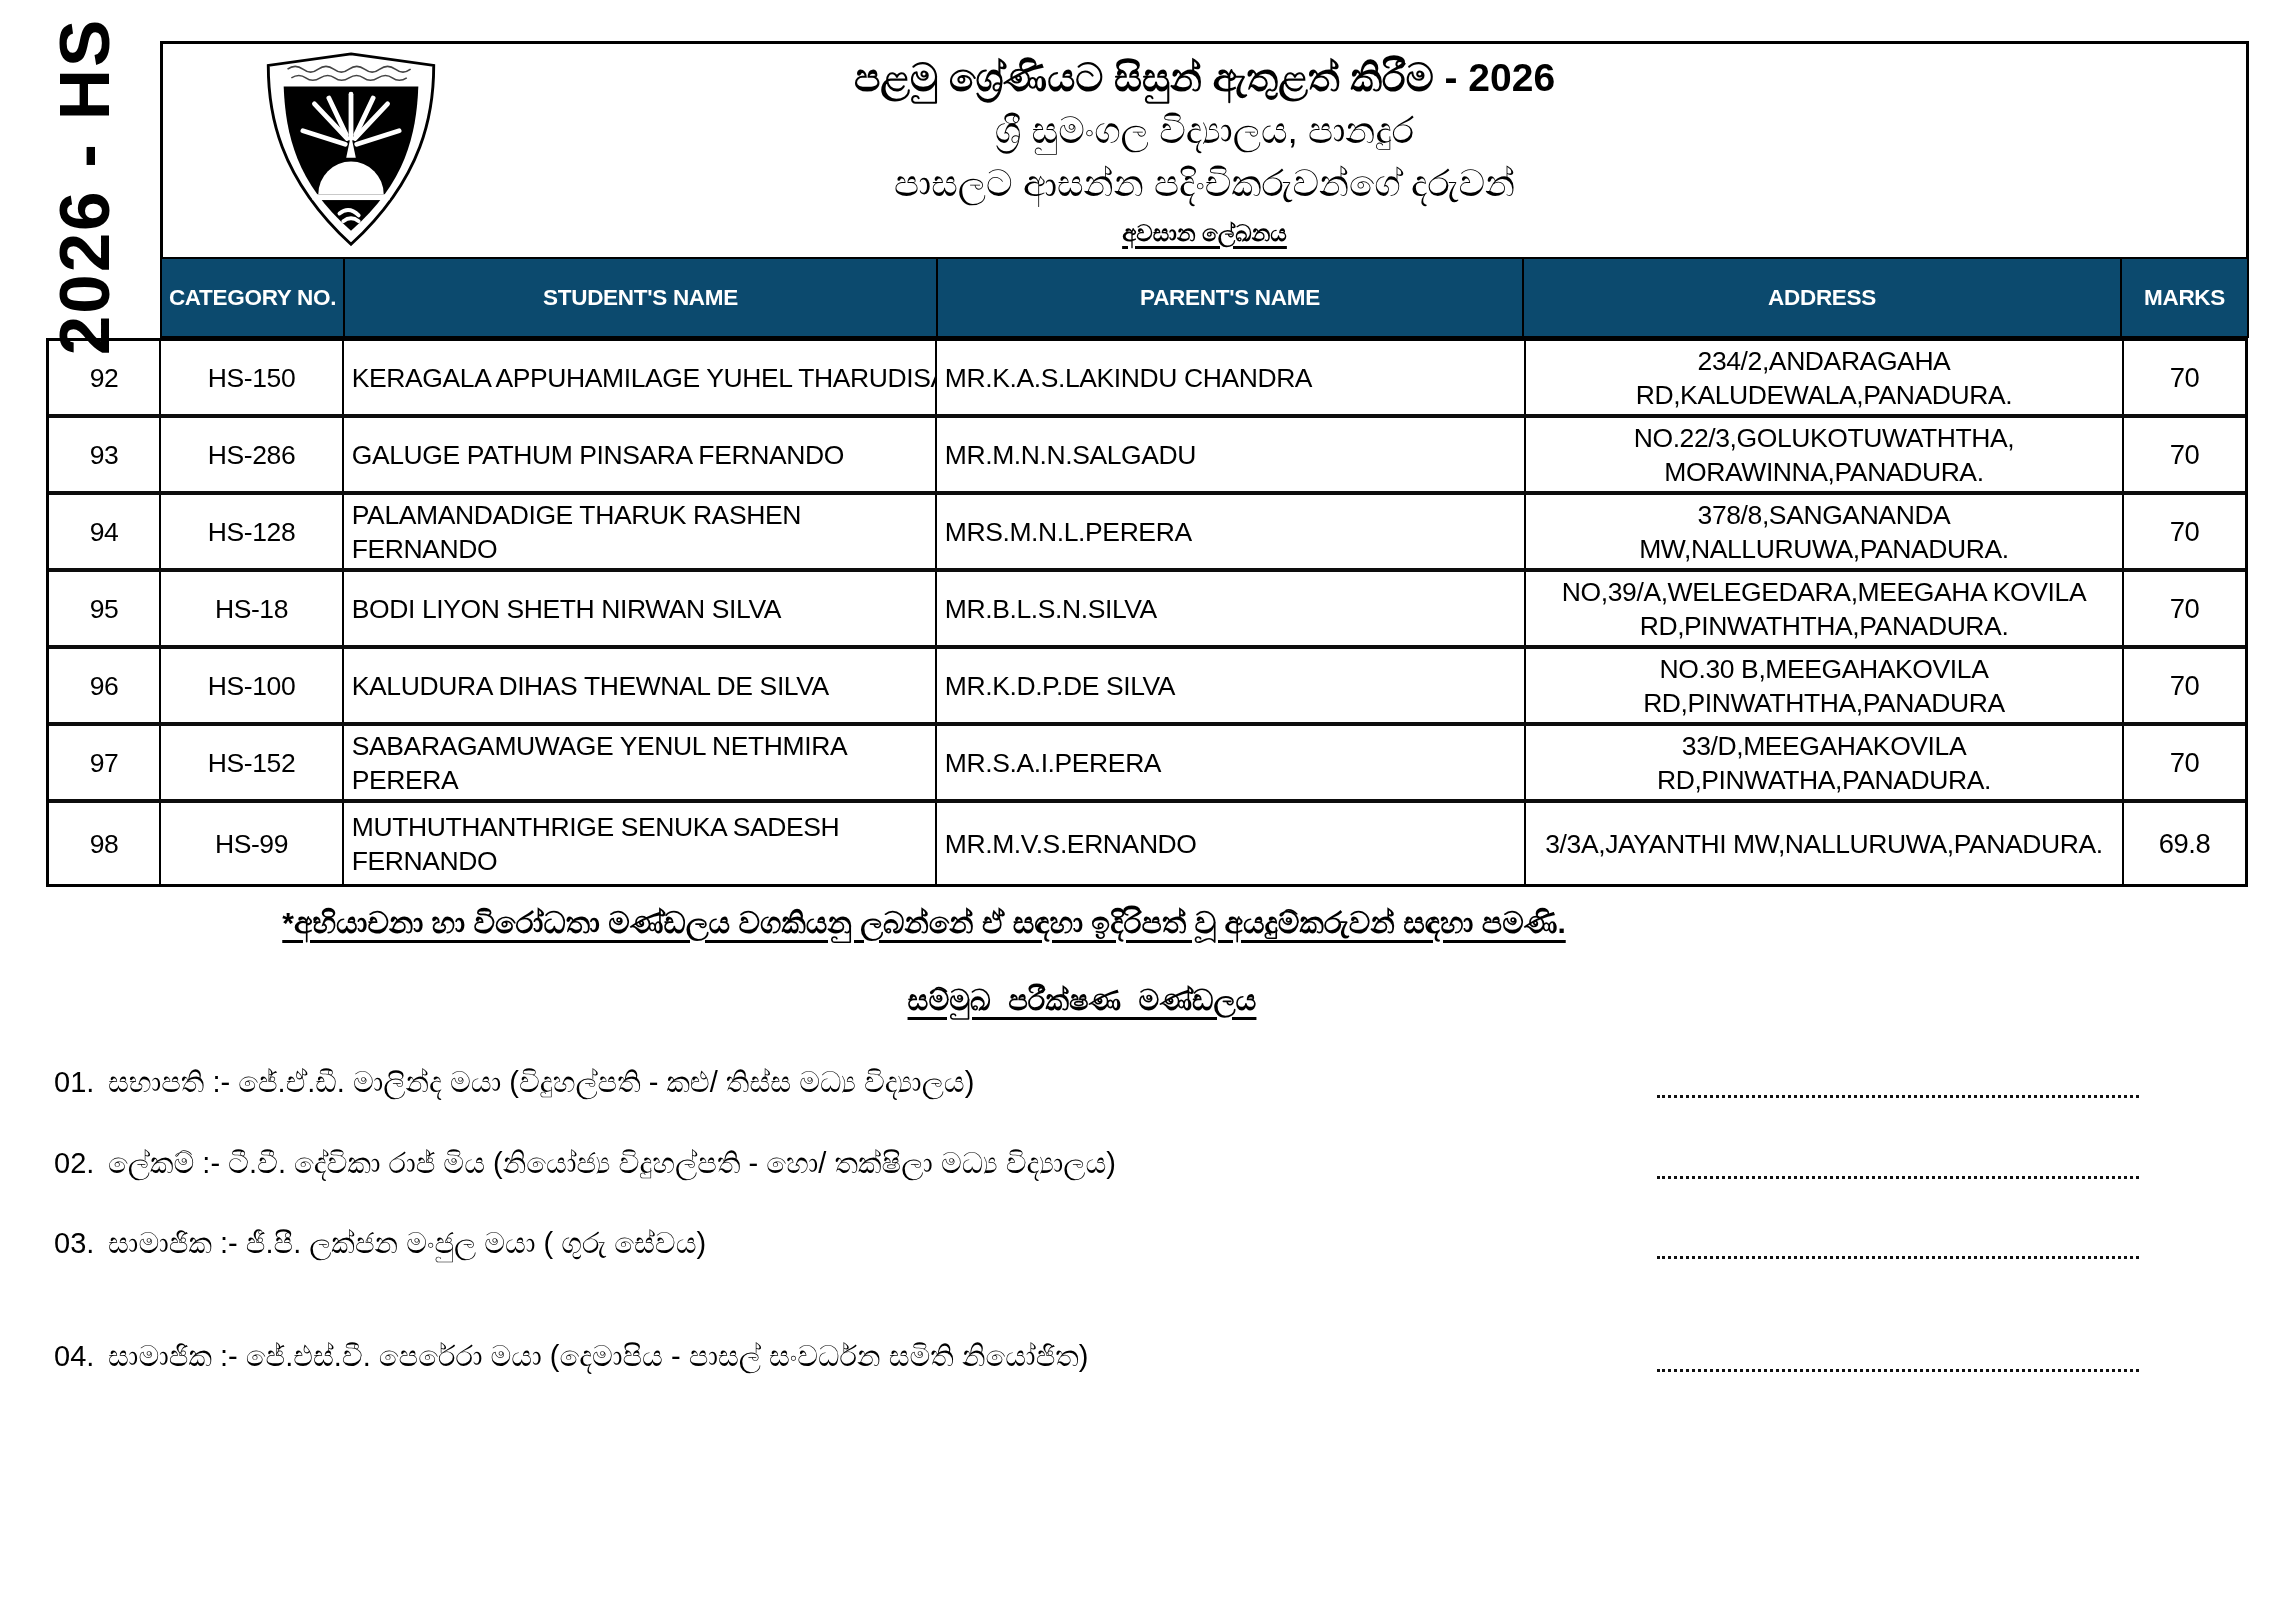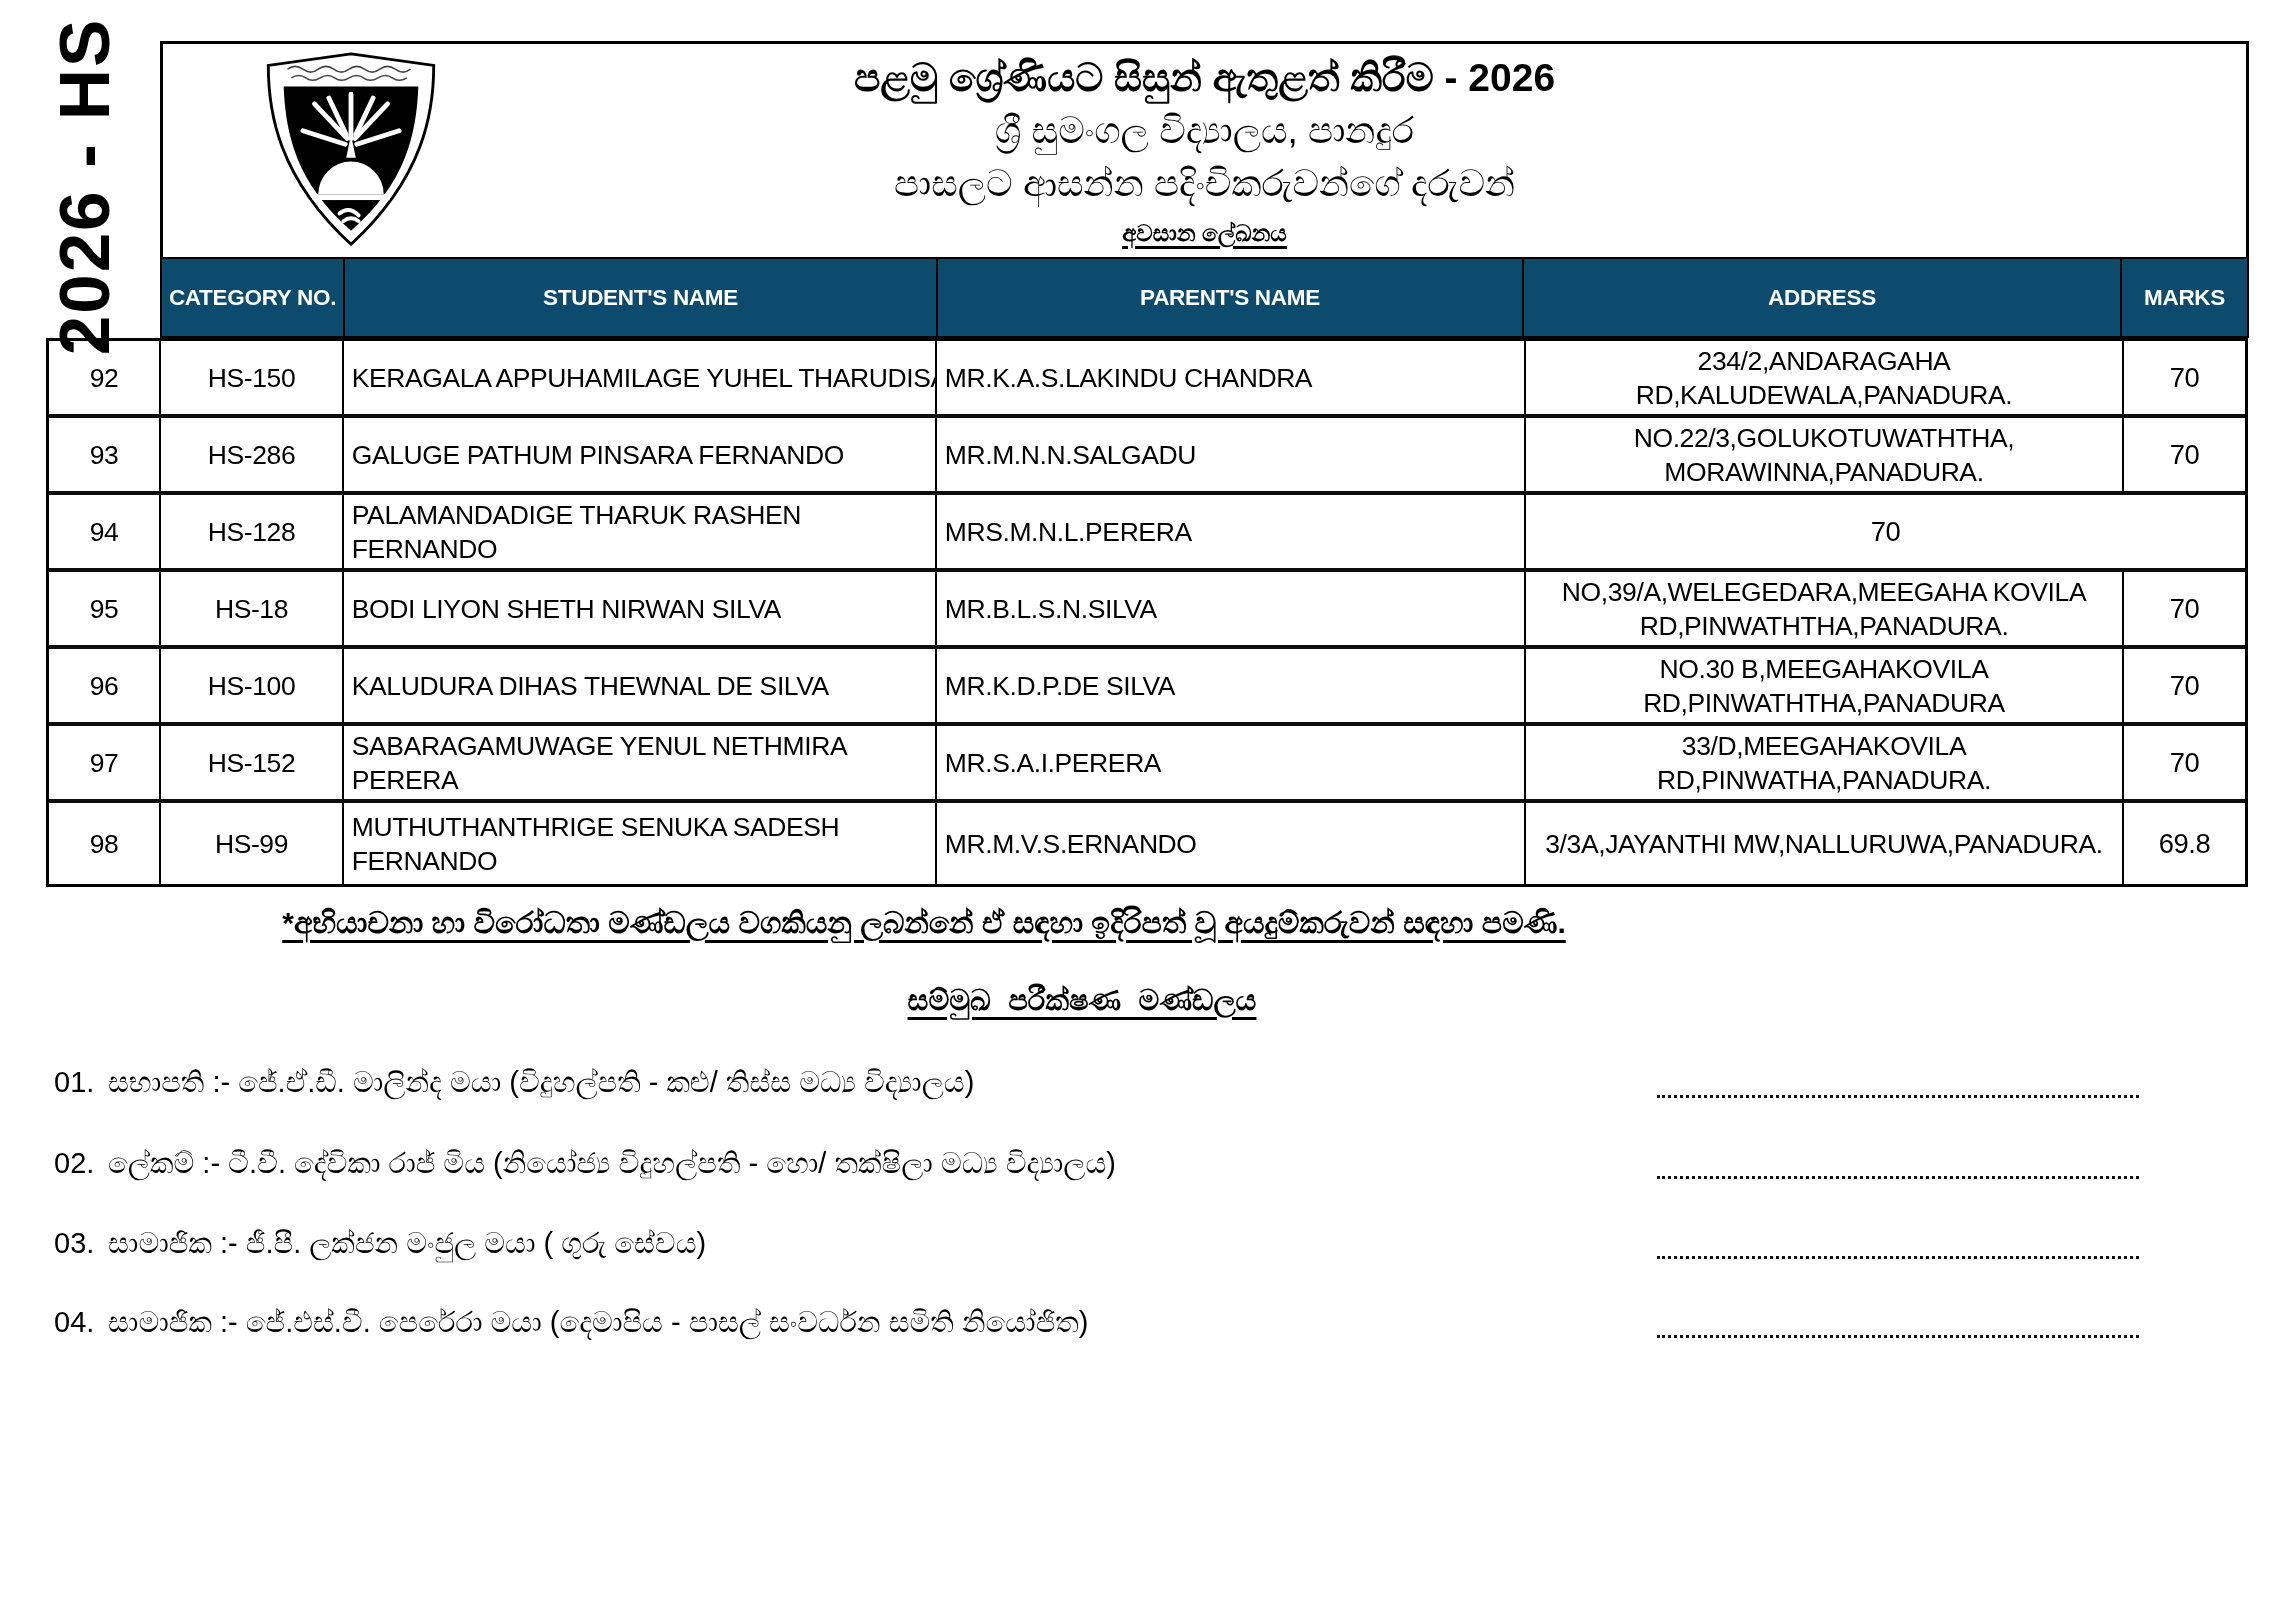--- a/index.html
+++ b/index.html
@@ -183,20 +183,24 @@
     </div>
 
     <div class="tr">
       <div class="td td-no">94</div>
       <div class="td td-cat">HS-128</div>
       <div class="td td-stu">
         <span class="cell-line">PALAMANDADIGE  THARUK RASHEN</span>
         <span class="cell-line">FERNANDO</span>
       </div>
       <div class="td td-par">MRS.M.N.L.PERERA</div>
+      <div class="td td-adr">
+        <span class="cell-line">378/8,SANGANANDA</span>
+        <span class="cell-line">MW,NALLURUWA,PANADURA.</span>
+      </div>
       <div class="td td-mks">70</div>
     </div>
 
     <div class="tr">
       <div class="td td-no">95</div>
       <div class="td td-cat">HS-18</div>
       <div class="td td-stu">
         <span class="cell-line">BODI LIYON SHETH NIRWAN SILVA</span>
         <span class="cell-line"></span>
       </div>
@@ -271,20 +275,20 @@
   <div class="member-row" style="top:1147px;">
     <span class="member-num">02.</span><span>ලේකම් :-  ටී.වී. දේවිකා රාජ්  මිය (නියෝජ්‍ය විදුහල්පති - හො/ තක්ෂිලා මධ්‍ය විද්‍යාලය)</span>
     <div class="dotted-line"></div>
   </div>
 
   <div class="member-row" style="top:1227px;">
     <span class="member-num">03.</span><span>සාමාජික :- ජී.පී. ලක්ජන මංජුල මයා ( ගුරු සේවය)</span>
     <div class="dotted-line"></div>
   </div>
 
-  <div class="member-row" style="top:1306px;">
+  <div class="member-row" style="top:1340px;">
     <span class="member-num">04.</span><span>සාමාජික :-  ජේ.එස්.වී. පෙරේරා මයා (දෙමාපිය - පාසල් සංවර්ධන සමිති නියෝජිත)</span>
     <div class="dotted-line"></div>
   </div>
 
 
 </div>
 
 
 </body></html>

